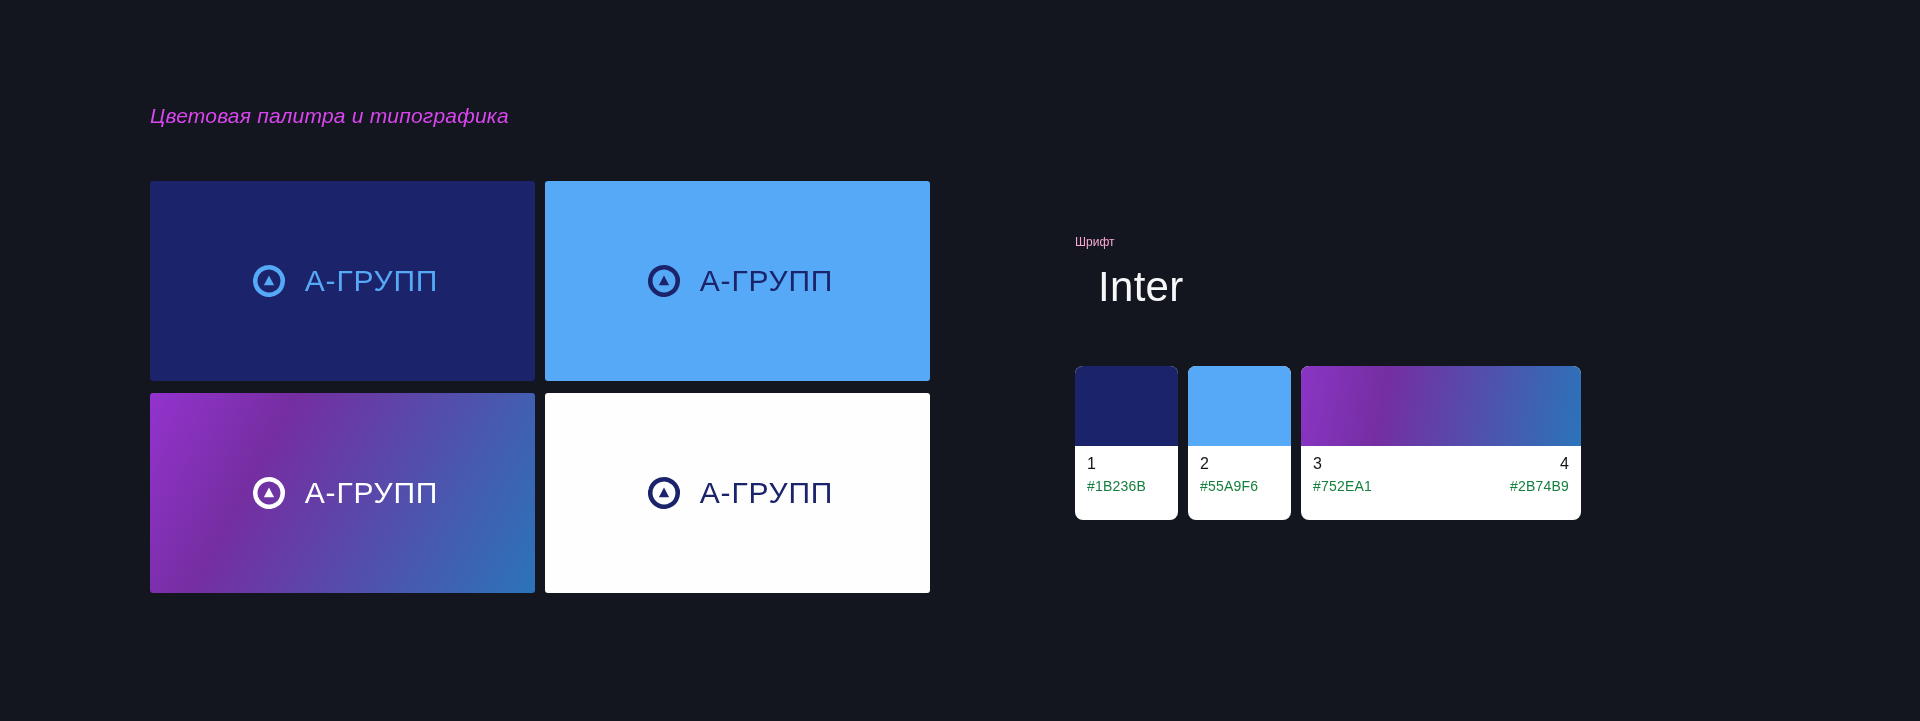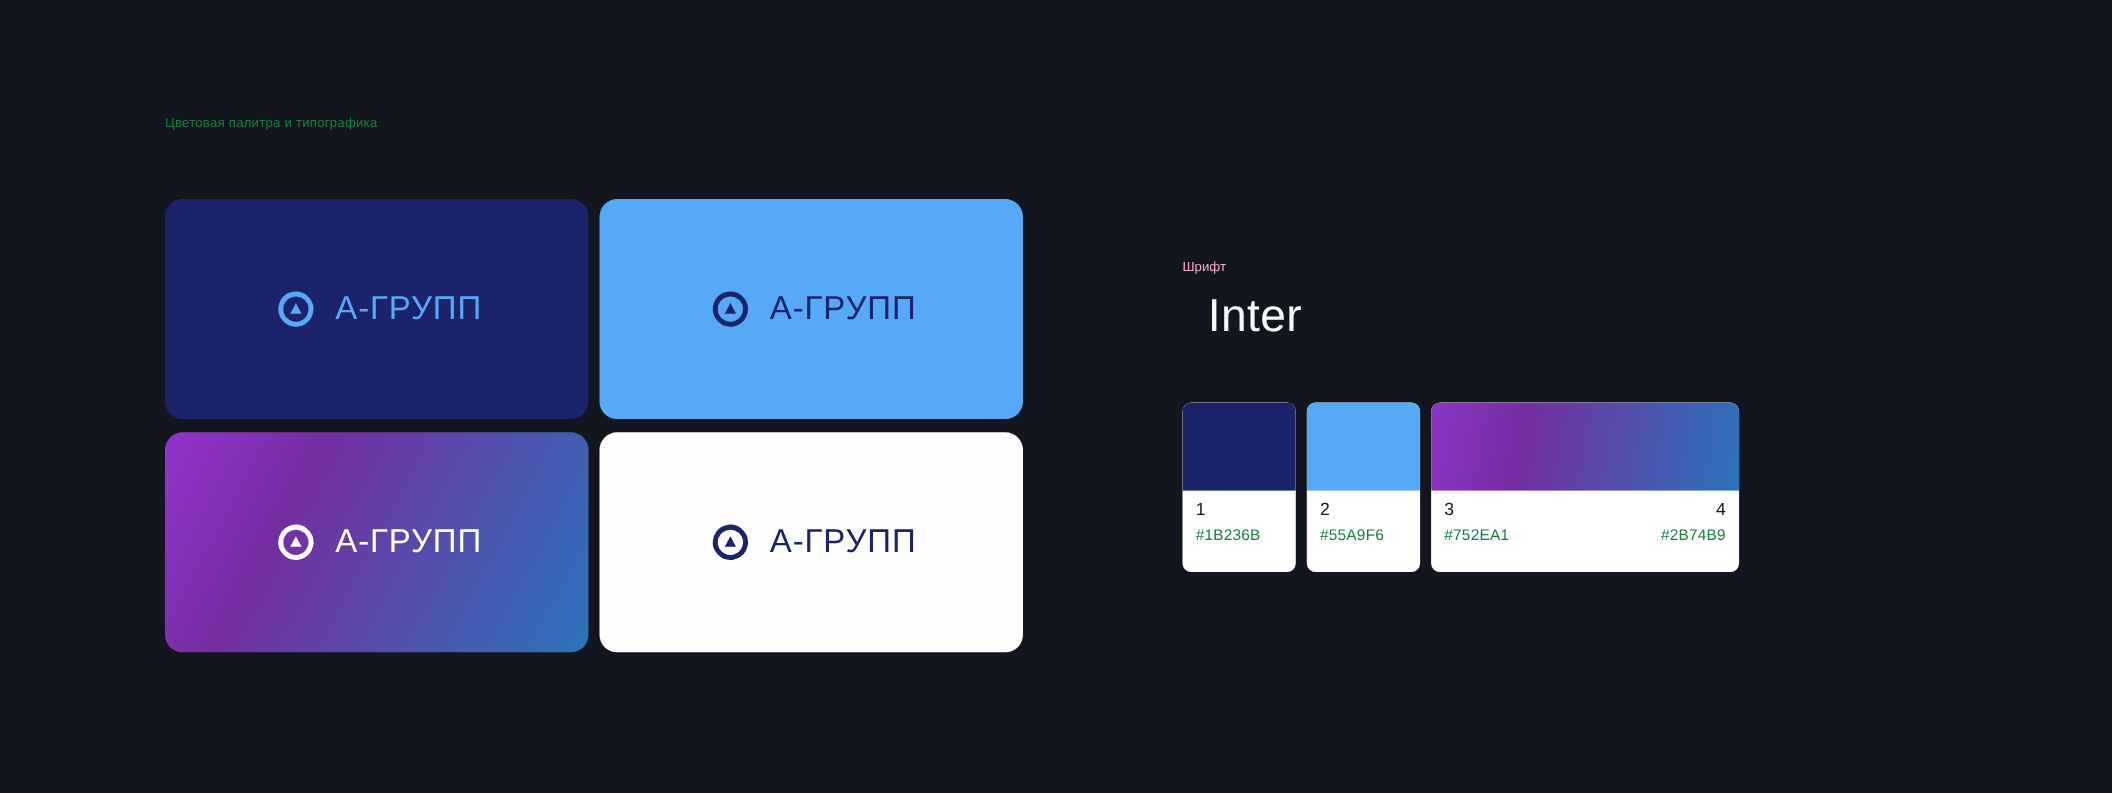--- a/index.html
+++ b/index.html
@@ -10,38 +10,39 @@
     width: 1920px;
     height: 721px;
     background: #14161f;
     overflow: hidden;
   }
 
   .section-title {
     position: absolute;
     left: 150px;
     top: 104px;
-    font-size: 12px;
-    color: #15803d;
+    font-size: 21px;
+    color: #d946ef;
     letter-spacing: 0.2px;
+    font-style: italic;
   }
 
   
   .cards {
     position: absolute;
     left: 150px;
     top: 181px;
     width: 781px;
     display: grid;
     grid-template-columns: 385px 385px;
     grid-auto-rows: 200px;
     gap: 12px 10px;
   }
   .card {
-    border-radius: 16px;
+    border-radius: 3px;
     display: flex;
     align-items: center;
     justify-content: center;
     text-align: center;
   }
   .card-navy     { background: #1B236B; color: #55A9F6; }
   .card-blue     { background: #55A9F6; color: #1B236B; }
   .card-gradient { background: linear-gradient(118deg, #9333CE 0%, #752EA1 30%, #2B74B9 100%); color: #FFFFFF; }
   .card-white    { background: #FEFEFE; color: #1B236B; }
 

